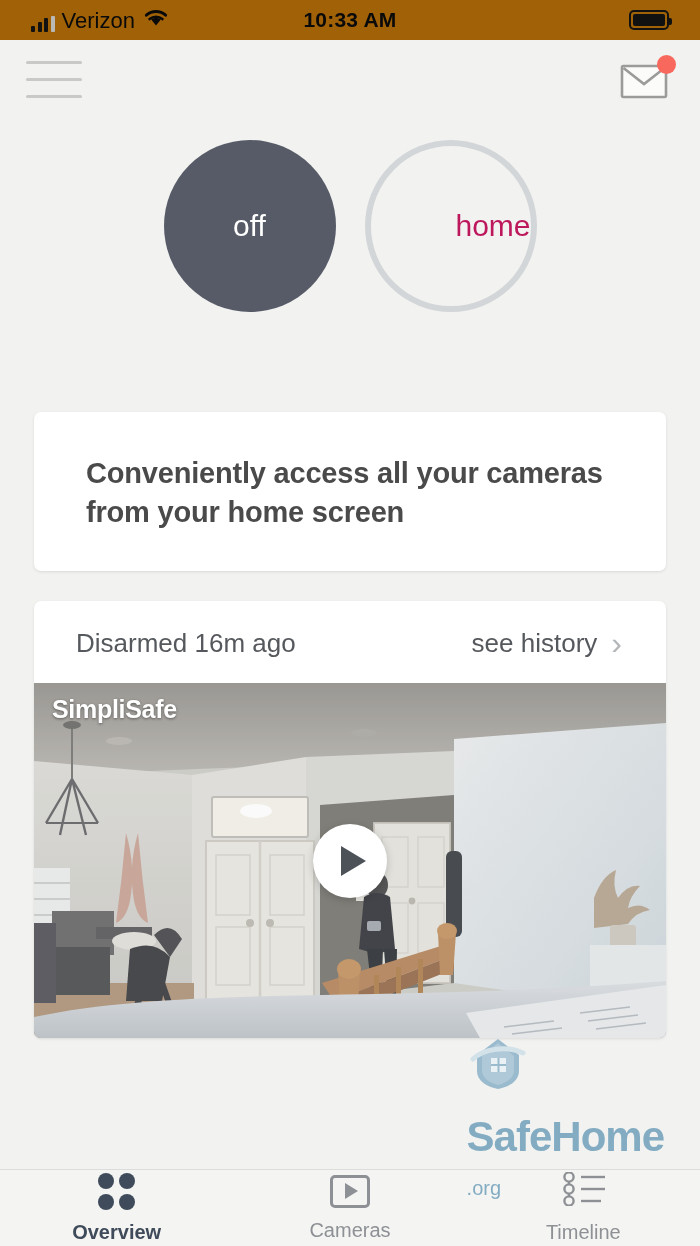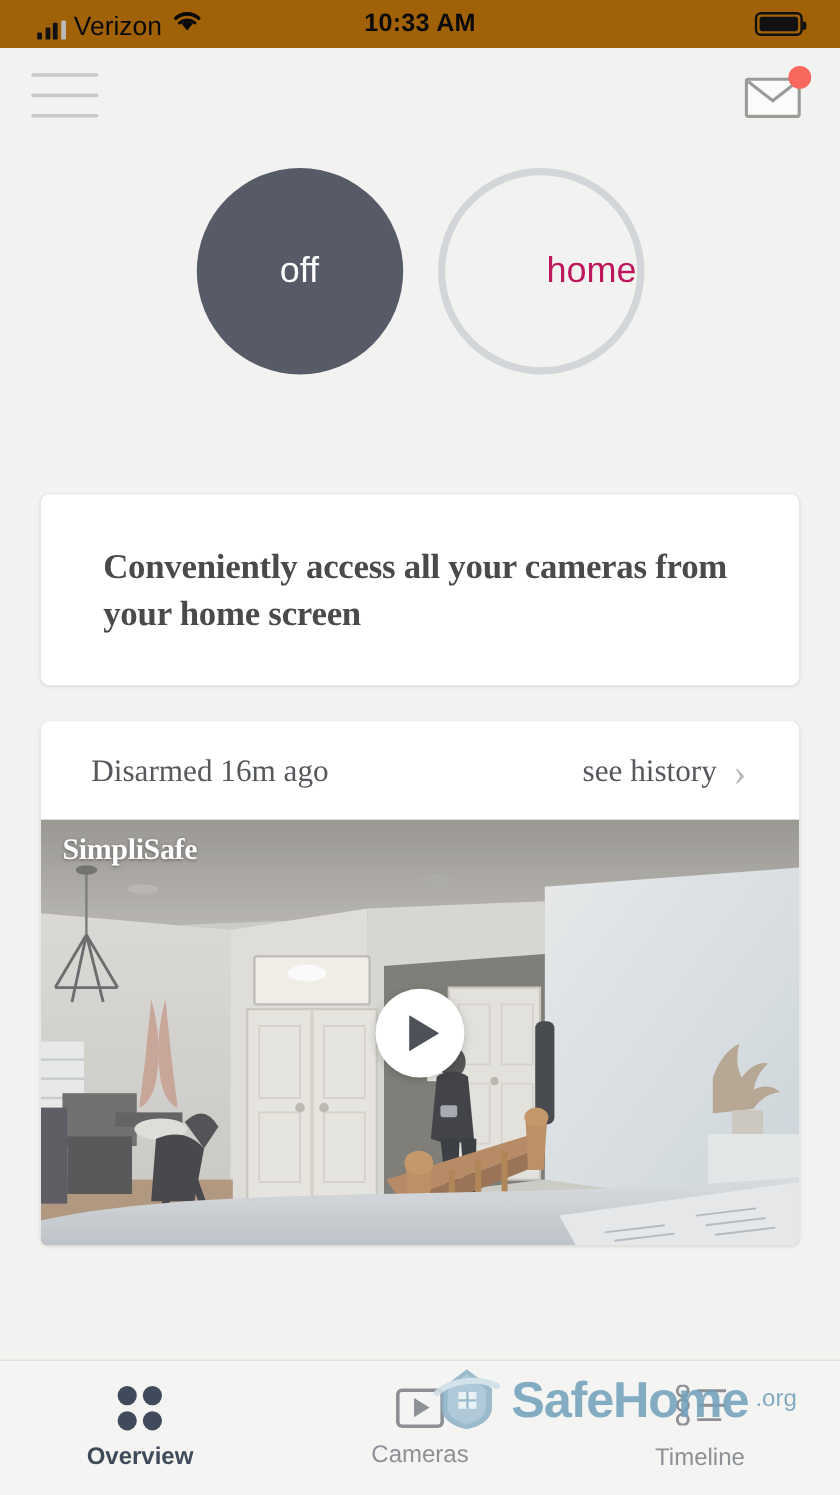--- a/index.html
+++ b/index.html
@@ -74,21 +74,20 @@
     border:6px solid #d3d6d8;
     justify-content:flex-end;
   }
 
   
   .card{
     background:#ffffff; border-radius:7px;
     margin:0 34px;
     box-shadow:0 1px 3px rgba(0,0,0,.10);
     overflow:hidden;
-    font-family:Liberation Serif, serif;
   }
   .promo-card{ margin-top:100px; padding:42px 52px 40px 52px; }
   .promo-title{
     font-size:29px; font-weight:700; color:#4a4a4a;
     line-height:1.33; letter-spacing:-.2px;
   }
   .promo-link{
     margin-top:30px; display:inline-block;
     font-size:27px; color:#2196d4; letter-spacing:.6px; cursor:pointer;
   }
@@ -125,21 +124,21 @@
   }
   .play-tri{
     width:0;height:0; margin-left:6px;
     border-left:25px solid #4d5258;
     border-top:15px solid transparent;
     border-bottom:15px solid transparent;
   }
 
   
   .tab-bar{
-    position:absolute; left:0; bottom:0; width:100%; height:113px;
+    position:absolute; left:0; bottom:0; width:100%; height:77px;
     background:#f4f4f2; border-top:1px solid #dcdcda;
     display:flex; align-items:center;
   }
   .tab{
     flex:1; display:flex; flex-direction:column;
     align-items:center; justify-content:center; gap:11px;
     cursor:pointer; height:100%;
   }
   .tab-label{ font-size:20px; }
   .tab.active .tab-label{ color:#3f4a5a; font-weight:700; }
@@ -156,22 +155,22 @@
   .cam-tri{
     width:0;height:0; margin-left:3px;
     border-left:13px solid #8d9095;
     border-top:8px solid transparent;
     border-bottom:8px solid transparent;
   }
 
   
   .safehome{
     position:absolute; right:36px; bottom:46px;
-    display:flex; align-items:center; gap:6px;
-    opacity:.88; z-index:30; pointer-events:none;
+    display:flex; align-items:flex-start; gap:19px;
+    opacity:.88; z-index:30; pointer-events:none;flex-direction:column;
   }
   .sh-text{
     font-size:42px; font-weight:700; color:#74a3bd;
     letter-spacing:-1px; line-height:1;
   }
   .sh-org{ font-size:20px; font-weight:400; color:#74a3bd; }
 </style>
 </head>
 <body>
 

